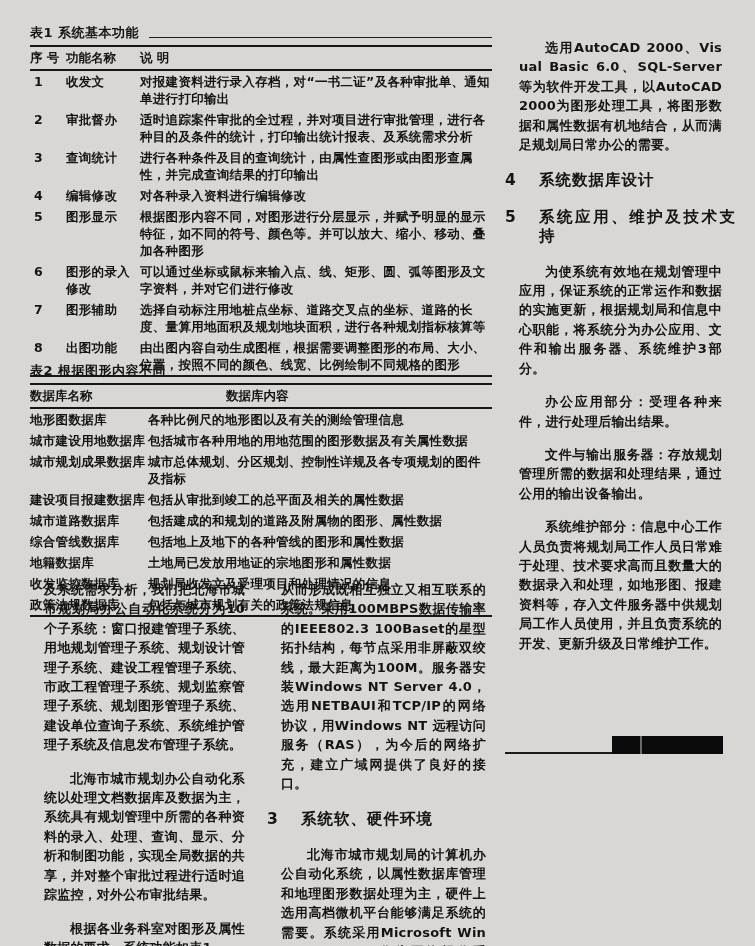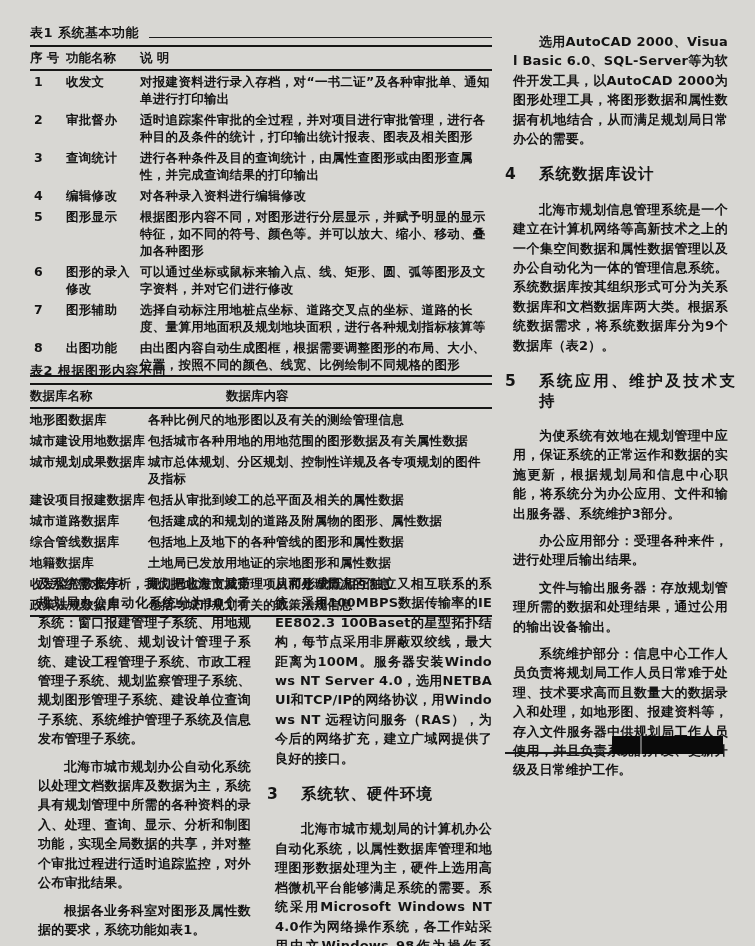--- a/index.html
+++ b/index.html
@@ -31,21 +31,21 @@
   td.cell-no   { padding-left:4px; }
   td.cell-name { padding-right:10px; }
 
   .t2-col-name { width:118px; }
   th.t2-h2     { padding-left:78px; }
 
   
   .bodycol { position:absolute; font-size:13px; line-height:19.4px;
              text-align:justify; word-break:break-all; font-weight:600;
              letter-spacing:.2px; }
-  .bodycol p { margin:8px; }
+  .bodycol p { margin:14px; }
   .bodycol p.indent { text-indent:2em; }
 
   .sec-heading { display:flex; align-items:baseline; font-size:15.5px;
                  font-weight:800; letter-spacing:1px; text-indent:0;
                  margin:17px 0 15px 0; }
   .sec-heading .sec-no { width:34px; flex:0 0 34px; }
 
   
   .footnote-rule { position:absolute; left:505px; top:752px; width:110px;
                    height:2px; background:#1a1a1a; }
@@ -77,21 +77,21 @@
       </thead>
       <tbody>
         <tr>
           <td class="cell-no">1</td>
           <td class="cell-name">收发文</td>
           <td>对报建资料进行录入存档，对“一书二证”及各种审批单、通知单进行打印输出</td>
         </tr>
         <tr>
           <td class="cell-no">2</td>
           <td class="cell-name">审批督办</td>
-          <td>适时追踪案件审批的全过程，并对项目进行审批管理，进行各种目的及条件的统计，打印输出统计报表、图表及相关图形</td>
+          <td>适时追踪案件审批的全过程，并对项目进行审批管理，进行各种目的及条件的统计，打印输出统计报表、及系统需求分析</td>
         </tr>
         <tr>
           <td class="cell-no">3</td>
           <td class="cell-name">查询统计</td>
           <td>进行各种条件及目的查询统计，由属性查图形或由图形查属性，并完成查询结果的打印输出</td>
         </tr>
         <tr>
           <td class="cell-no">4</td>
           <td class="cell-name">编辑修改</td>
           <td>对各种录入资料进行编辑修改</td>
@@ -192,21 +192,20 @@
     </div>
     <p class="indent">北海市城市规划局的计算机办公自动化系统，以属性数据库管理和地理图形数据处理为主，硬件上选用高档微机平台能够满足系统的需要。系统采用Microsoft Windows NT 4.0作为网络操作系统，各工作站采用中文Windows 98作为操作系统，选用了ARC/INFO软件作为GIS支撑软件。</p>
   </div>
 
   <div class="bodycol" style="left:505px; top:24px; width:231px;">
     <p class="indent">选用AutoCAD 2000、Visual Basic 6.0、SQL-Server等为软件开发工具，以AutoCAD 2000为图形处理工具，将图形数据和属性数据有机地结合，从而满足规划局日常办公的需要。</p>
     <div class="sec-heading">
       <span class="sec-no">4</span>
       <span>系统数据库设计</span>
     </div>
-    <p class="indent">北海市规划信息管理系统是一个建立在计算机网络等高新技术之上的一个集空间数据和属性数据管理以及办公自动化为一体的管理信息系统。系统数据库按其组织形式可分为关系数据库和文档数据库两大类。根据系统数据需求，将系统数据库分为9个数据库（表2）。</p>
     <div class="sec-heading">
       <span class="sec-no">5</span>
       <span>系统应用、维护及技术支持</span>
     </div>
     <p class="indent">为使系统有效地在规划管理中应用，保证系统的正常运作和数据的实施更新，根据规划局和信息中心职能，将系统分为办公应用、文件和输出服务器、系统维护3部分。</p>
     <p class="indent">办公应用部分：受理各种来件，进行处理后输出结果。</p>
     <p class="indent">文件与输出服务器：存放规划管理所需的数据和处理结果，通过公用的输出设备输出。</p>
     <p class="indent">系统维护部分：信息中心工作人员负责将规划局工作人员日常难于处理、技术要求高而且数量大的数据录入和处理，如地形图、报建资料等，存入文件服务器中供规划局工作人员使用，并且负责系统的开发、更新升级及日常维护工作。</p>
   </div>
 

